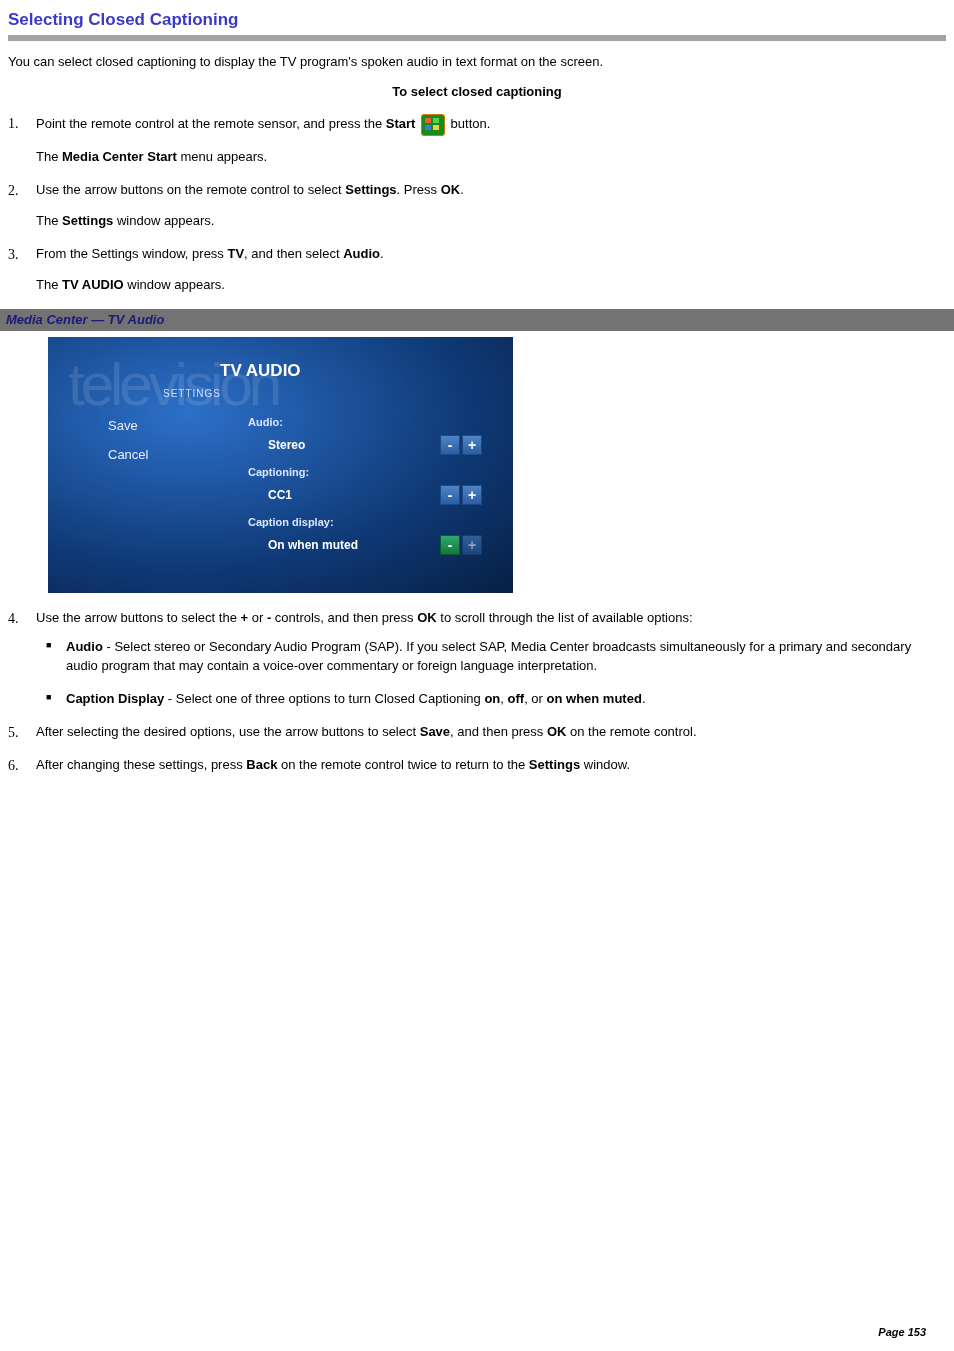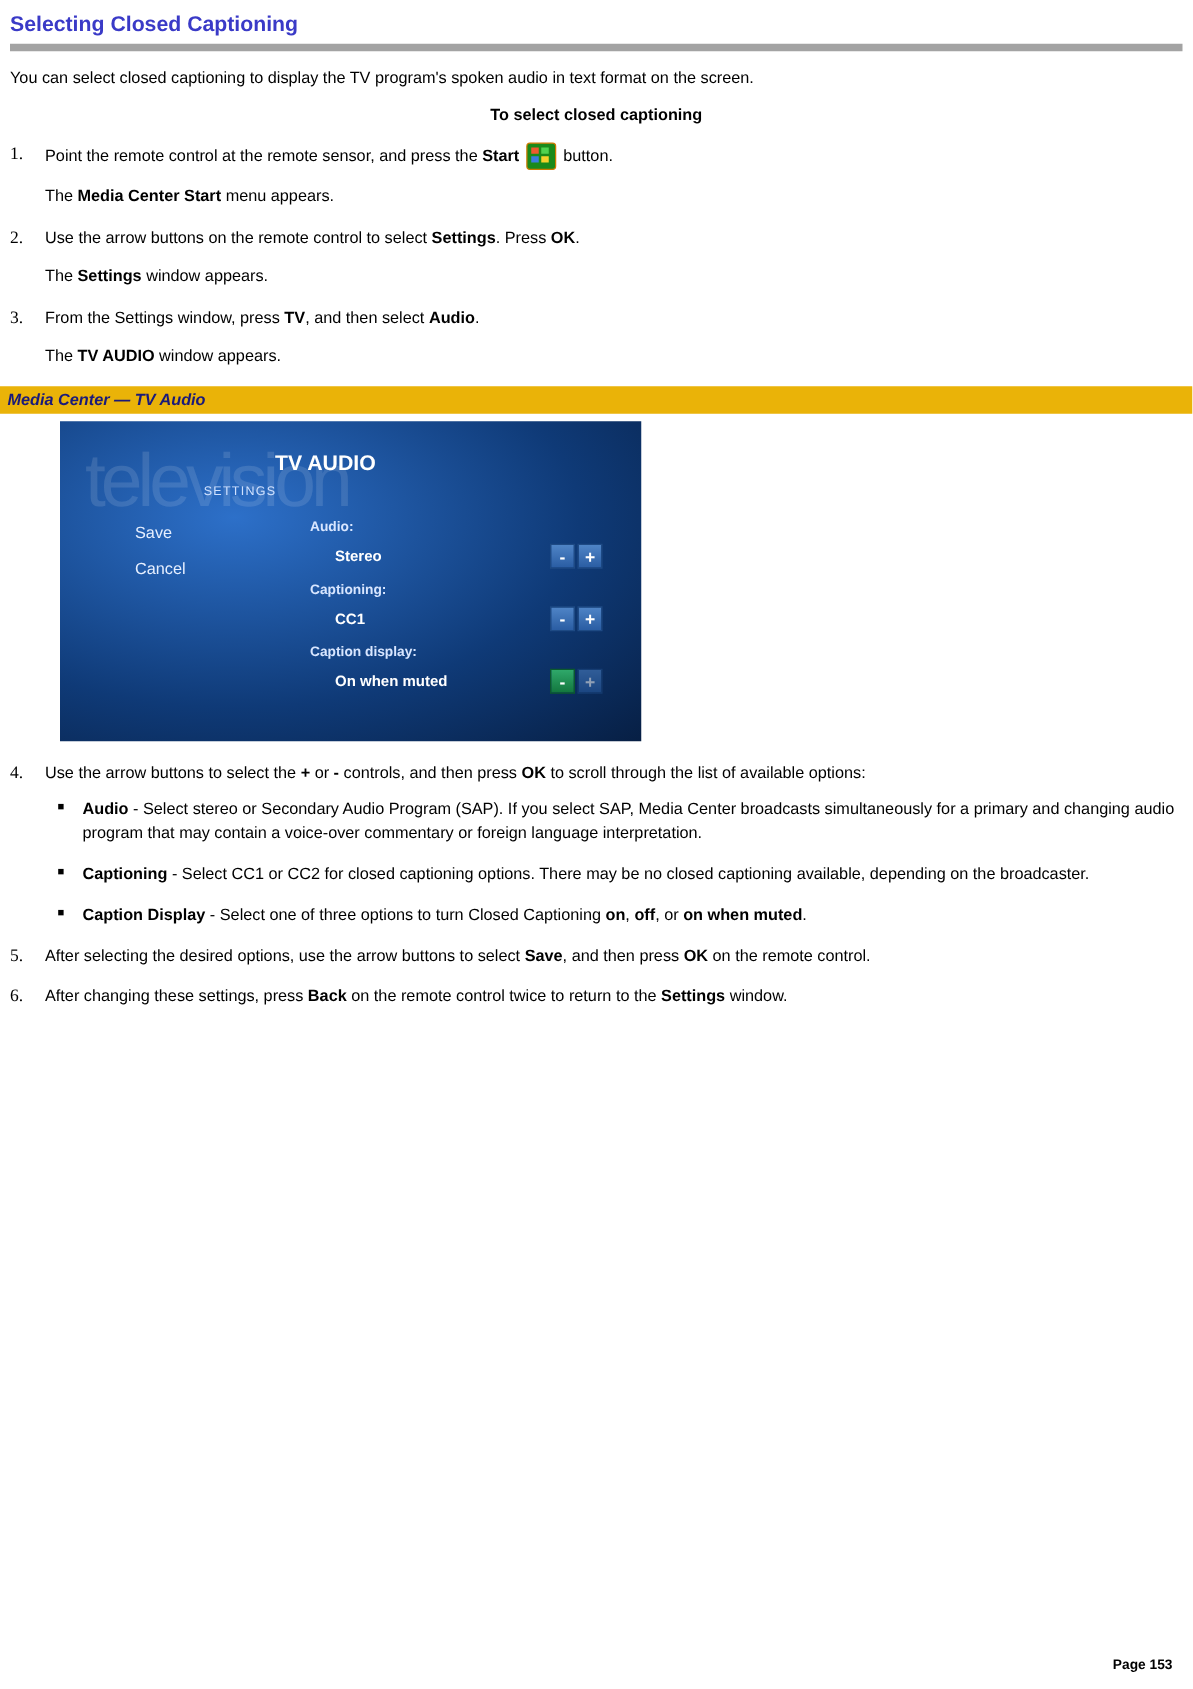--- a/index.html
+++ b/index.html
@@ -33,21 +33,21 @@
   }
   ol.steps > li .num {
     position: absolute;
     left: -28px;
     top: 0;
     font-family: "Times New Roman", serif;
     font-size: 14px;
   }
   .sub { margin-top: 12px; }
   .caption-bar {
-    background: #eab308;
+    background: #737373;
     font-style: italic;
     font-weight: bold;
     color: #1a1a7a;
     padding: 2px 6px;
     font-size: 13px;
     margin-left: -8px;
     margin-right: -8px;
   }
   .screenshot {
     width: 465px;
@@ -175,23 +175,24 @@
   ul.bullets > li::before {
     content: "■";
     position: absolute;
     left: -20px;
     top: 1px;
     font-size: 9px;
   }
   .page-num {
     position: fixed;
     bottom: 10px;
-    right: 16px;
+    right: 28px;
     font-size: 11px;
     font-weight: bold;
+    font-style: italic;
   }
 </style>
 </head>
 <body>
 
 <h2 class="section-title">Selecting Closed Captioning</h2>
 
 <p>You can select closed captioning to display the TV program's spoken audio in text format on the screen.</p>
 
 <p class="bold">To select closed captioning</p>
@@ -255,24 +256,21 @@
   </div>
 </div>
 
 <ol class="steps" start="4">
   <li>
     <span class="num">4.</span>
     <span>Use the arrow buttons to select the </span><span class="bold">+</span><span> or </span><span class="bold">-</span><span> controls, and then press </span><span class="bold">OK</span><span> to scroll through the list of available options:</span>
 
     <ul class="bullets">
       <li>
-        <span class="bold">Audio</span><span> - Select stereo or Secondary Audio Program (SAP). If you select SAP, Media Center broadcasts simultaneously for a primary and changing audio program that may contain a voice-over commentary or foreign language interpretation.</span>
-      </li>
-      <li>
-        <span class="bold">Captioning</span><span> - Select CC1 or CC2 for closed captioning options. There may be no closed captioning available, depending on the broadcaster.</span>
+        <span class="bold">Audio</span><span> - Select stereo or Secondary Audio Program (SAP). If you select SAP, Media Center broadcasts simultaneously for a primary and secondary audio program that may contain a voice-over commentary or foreign language interpretation.</span>
       </li>
       <li>
         <span class="bold">Caption Display</span><span> - Select one of three options to turn Closed Captioning </span><span class="bold">on</span><span>, </span><span class="bold">off</span><span>, or </span><span class="bold">on when muted</span><span>.</span>
       </li>
     </ul>
   </li>
 
   <li>
     <span class="num">5.</span>
     <span>After selecting the desired options, use the arrow buttons to select </span><span class="bold">Save</span><span>, and then press </span><span class="bold">OK</span><span> on the remote control.</span>

